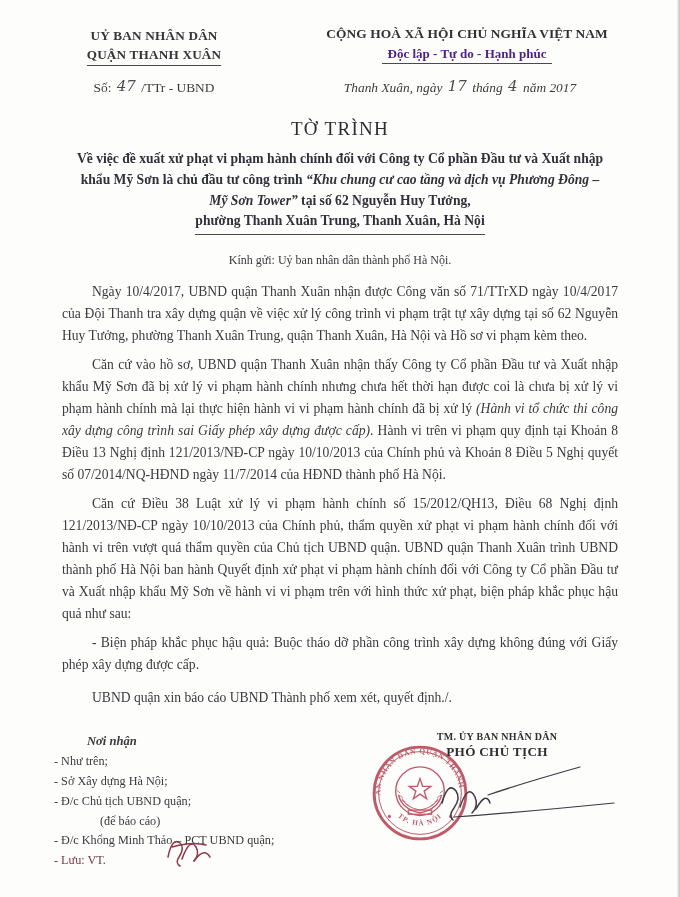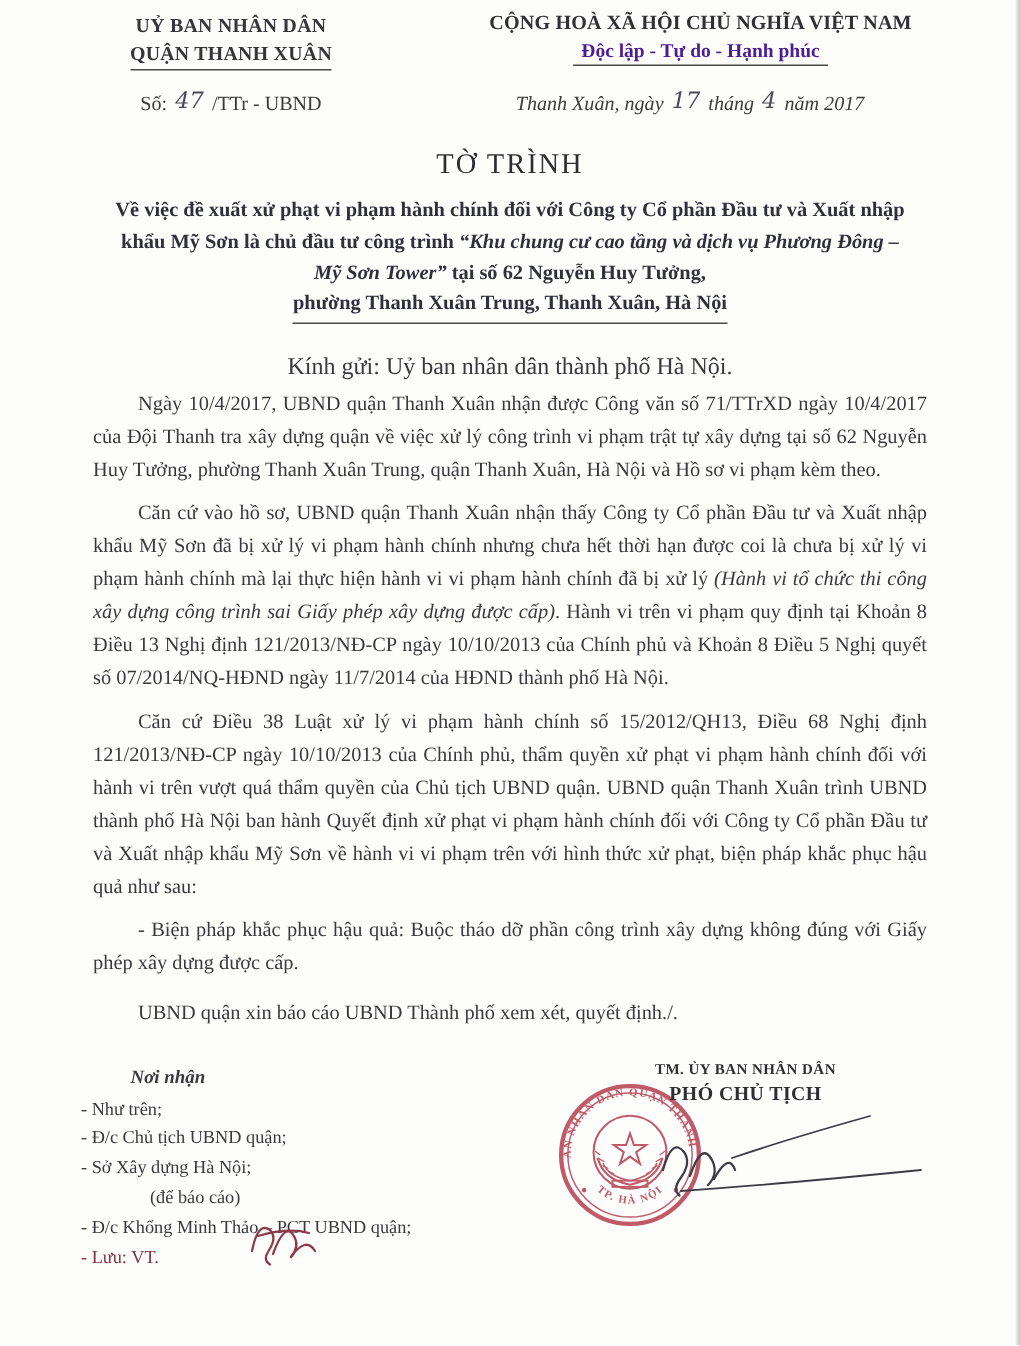--- a/index.html
+++ b/index.html
@@ -28,21 +28,21 @@
   .sheet {
     position: absolute;
     left: 0; top: 0;
     width: 680px; height: 897px;
     padding: 0;
   }
 
   
   .hdr {
     display: flex;
-    padding: 6px 34px 0 34px;
+    padding: 25px 34px 0 34px;
     gap: 14px;
   }
   .hdr-left {
     width: 240px;
     text-align: center;
     padding-top: 2px;
   }
   .hdr-right {
     flex: 1;
     text-align: center;
@@ -133,22 +133,22 @@
   .body {
     margin: 16px auto 0 auto;
     width: 556px;
     font-size: 13.6px;
     line-height: 1.62;
     text-align: justify;
     color: #3a3a3e;
   }
   .recipient {
     text-align: center;
-    margin-bottom: 0;
-    font-size: 16px;
+    margin-bottom: 10px;
+    font-size: 12px;
   }
   .para {
     text-indent: 30px;
     margin-bottom: 7px;
     text-align: justify;
   }
   .para i { font-style: italic; }
   .bullet {
     text-indent: 30px;
     margin-bottom: 5px;
@@ -310,22 +310,22 @@
     <div class="bullet">- Biện pháp khắc phục hậu quả: Buộc tháo dỡ phần công trình xây dựng không đúng với Giấy phép xây dựng được cấp.</div>
 
     <div class="closing">UBND quận xin báo cáo UBND Thành phố xem xét, quyết định./.</div>
   </div>
 
   <div class="footer">
 
     <div class="recv">
       <div class="recv-title">Nơi nhận</div>
       <div class="recv-item">- Như trên;</div>
+      <div class="recv-item">- Sở Xây dựng Hà Nội;</div>
       <div class="recv-item">- Đ/c Chủ tịch UBND quận;</div>
-      <div class="recv-item">- Sở Xây dựng Hà Nội;</div>
       <div class="recv-item recv-sub">(để báo cáo)</div>
       <div class="recv-item">- Đ/c Khổng Minh Thảo – PCT UBND quận;</div>
       <div class="recv-item recv-last">- Lưu: VT.</div>
     </div>
 
     <div class="sign">
       <div class="sign-l1">TM. ỦY BAN NHÂN DÂN</div>
       <div class="sign-l3">PHÓ CHỦ TỊCH</div>
 
       <svg class="seal" viewBox="0 0 120 120">

